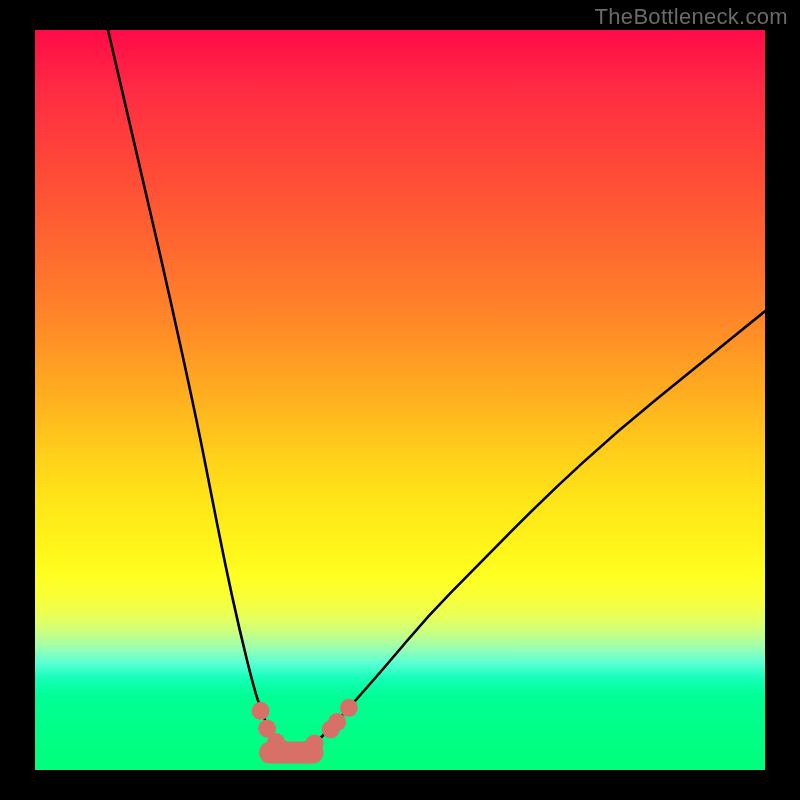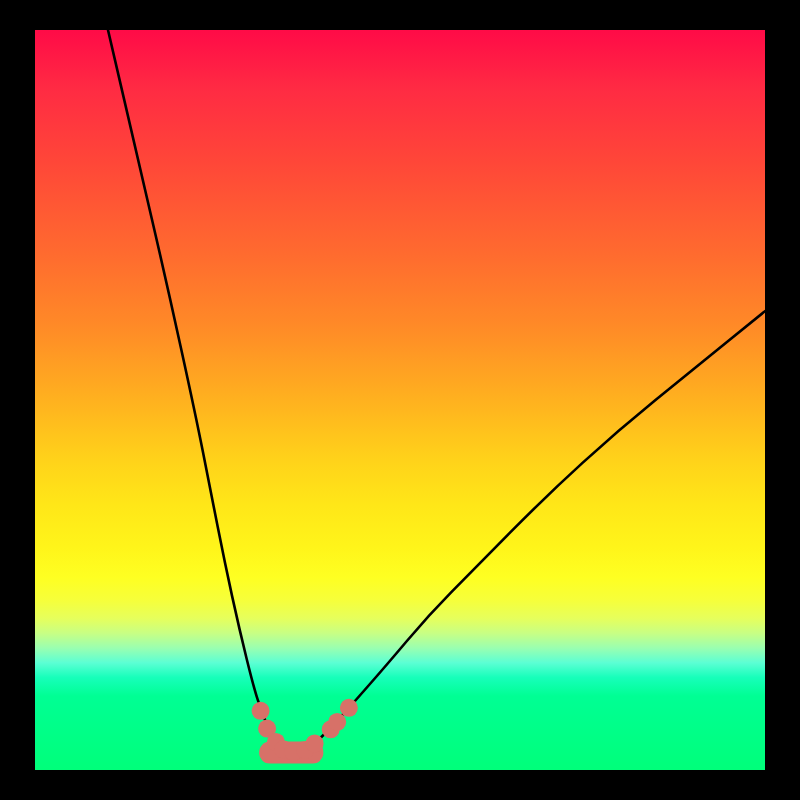--- a/index.html
+++ b/index.html
@@ -66,20 +66,21 @@
     left: 0; top: 0;
     width: 730px;
     height: 740px;
     z-index: 20;
   }
 </style>
 </head>
 <body>
 
 <div class="stage">
+  <div class="watermark">TheBottleneck.com</div>
 
   <div class="plot">
     <div class="gradient-fill"></div>
 
     <svg class="curve-layer" viewBox="0 0 730 740" preserveAspectRatio="none">
       <path id="curve-path" fill="none" stroke="#000000" stroke-width="2.6" stroke-linecap="round" stroke-linejoin="round" d="M 73.0 0.0 Q 73.0 0.0 87.6 62.9 Q 102.2 125.8 116.8 188.7 Q 131.4 251.6 146.0 318.2 Q 160.6 384.8 167.9 421.8 Q 175.2 458.8 182.5 495.8 Q 189.8 532.8 197.1 566.1 Q 204.4 599.4 211.7 629.0 Q 219.0 658.6 222.7 669.7 Q 226.3 680.8 229.9 689.7 Q 233.6 698.6 237.3 705.2 Q 240.9 711.9 244.6 715.6 Q 248.2 719.3 251.8 720.8 Q 255.5 722.2 259.1 722.2 Q 262.8 722.2 268.3 720.0 Q 273.8 717.8 279.2 713.4 Q 284.7 708.9 292.0 701.5 Q 299.3 694.1 310.3 681.9 Q 321.2 669.7 335.8 653.0 Q 350.4 636.4 372.3 610.5 Q 394.2 584.6 416.1 562.4 Q 438.0 540.2 474.5 503.2 Q 511.0 466.2 547.5 432.9 Q 584.0 399.6 620.5 370.0 Q 657.0 340.4 693.5 310.8 T 730.0 281.2"></path>
       <path id="band-path" fill="none" stroke="#d77168" stroke-width="22" stroke-linecap="round" d="M 235.1 722.6 L 277.4 722.6"></path>
       <g id="markers-group">
           <circle cx="225.6" cy="680.8" r="9" fill="#d77168"></circle>
           <circle cx="232.1" cy="698.6" r="9" fill="#d77168"></circle>

